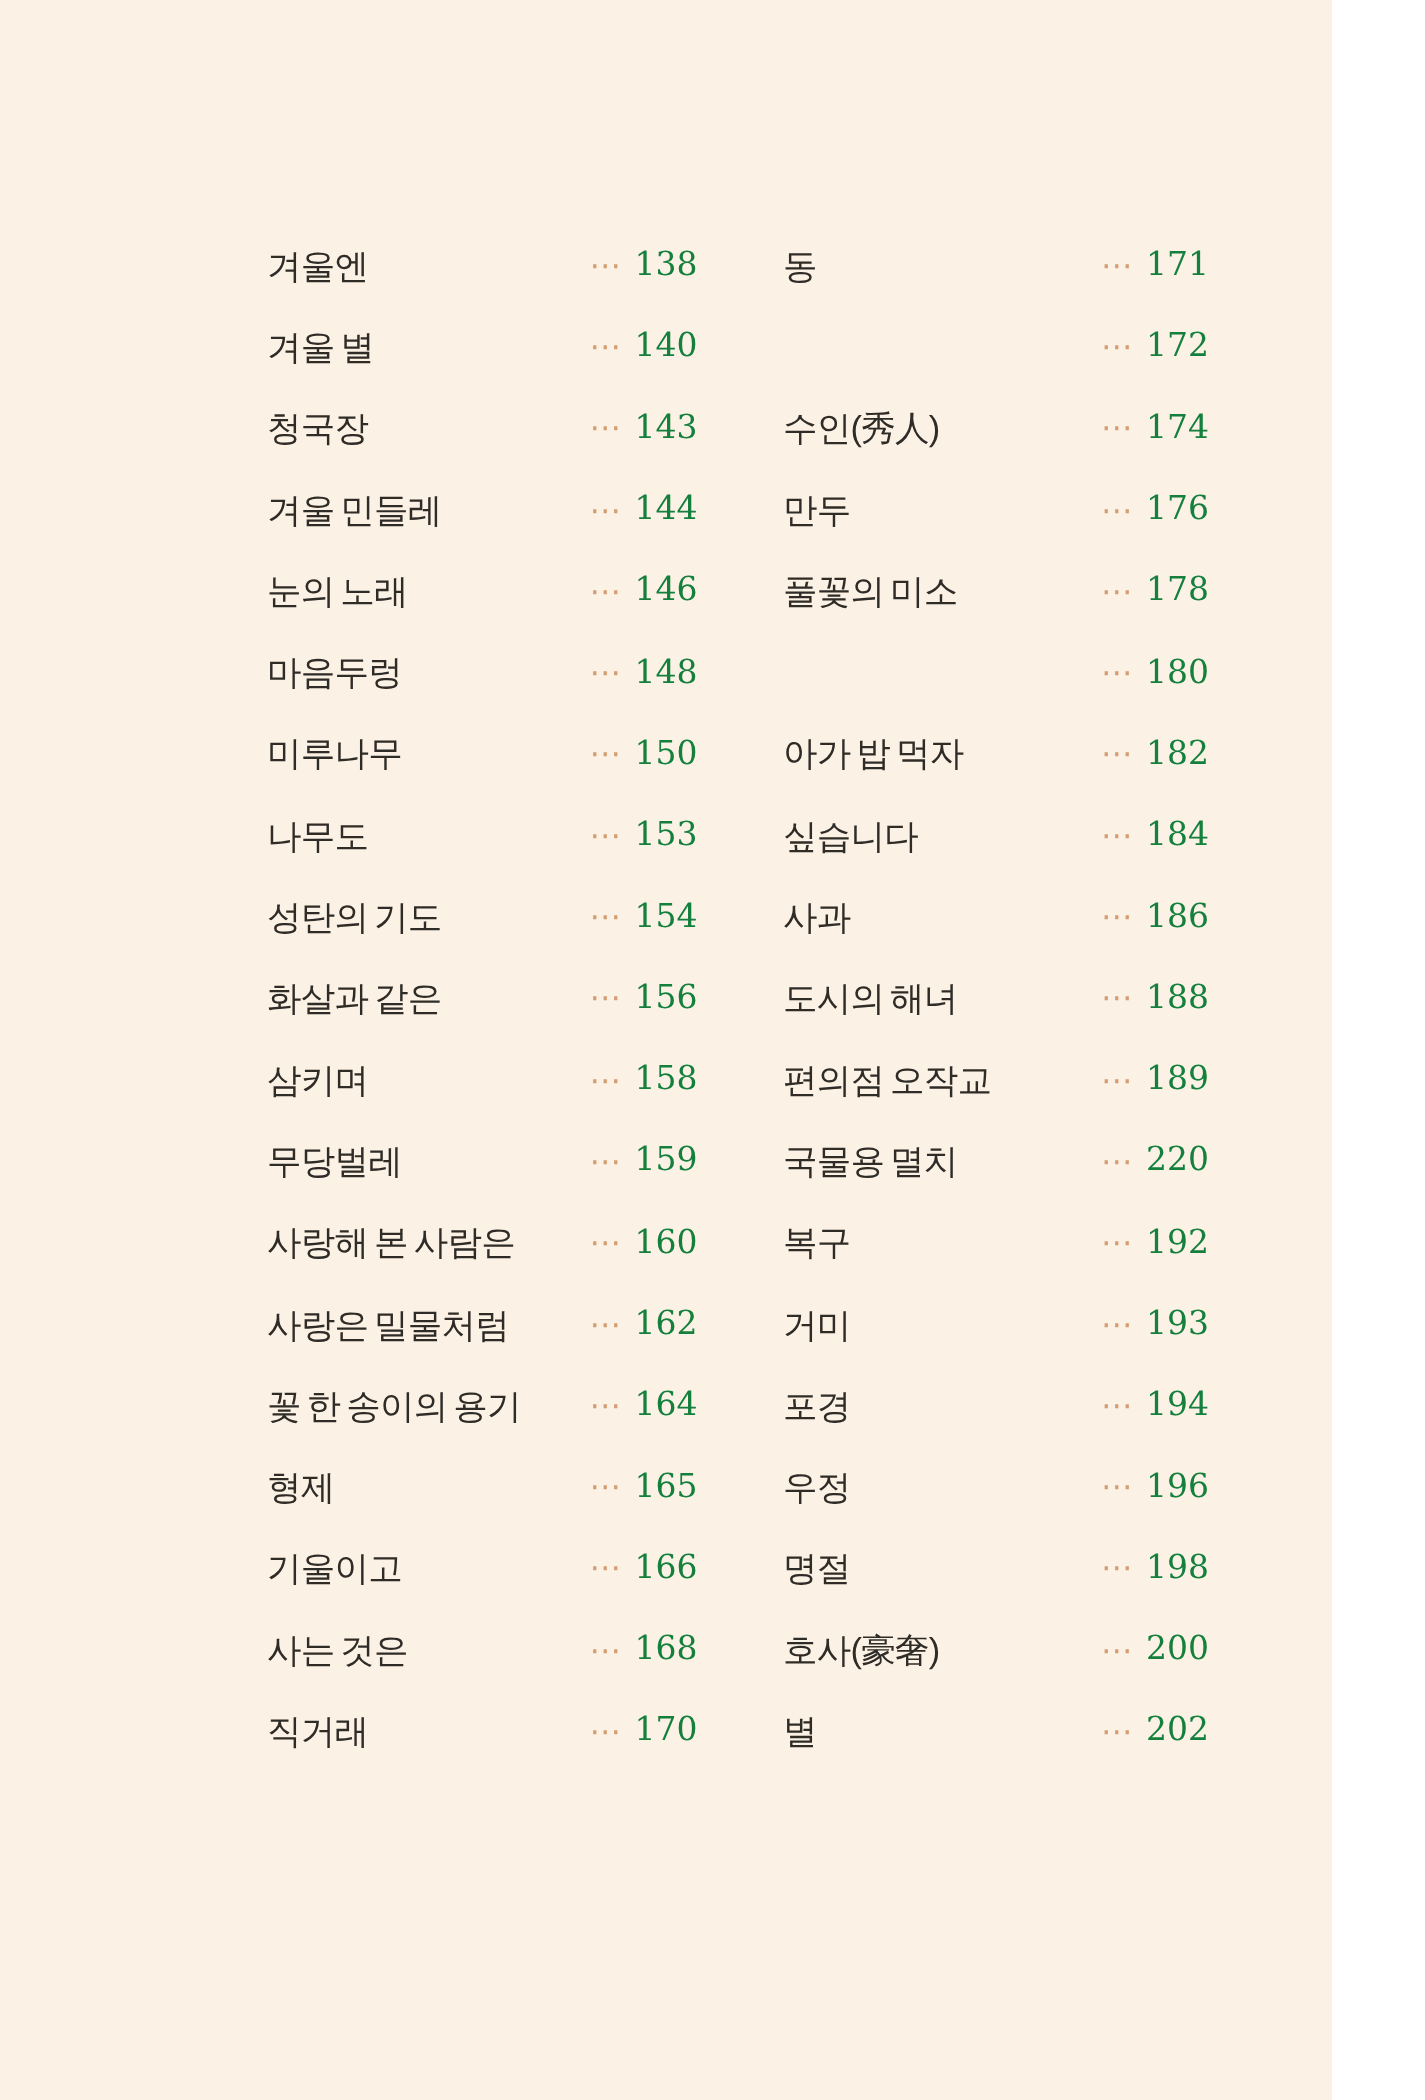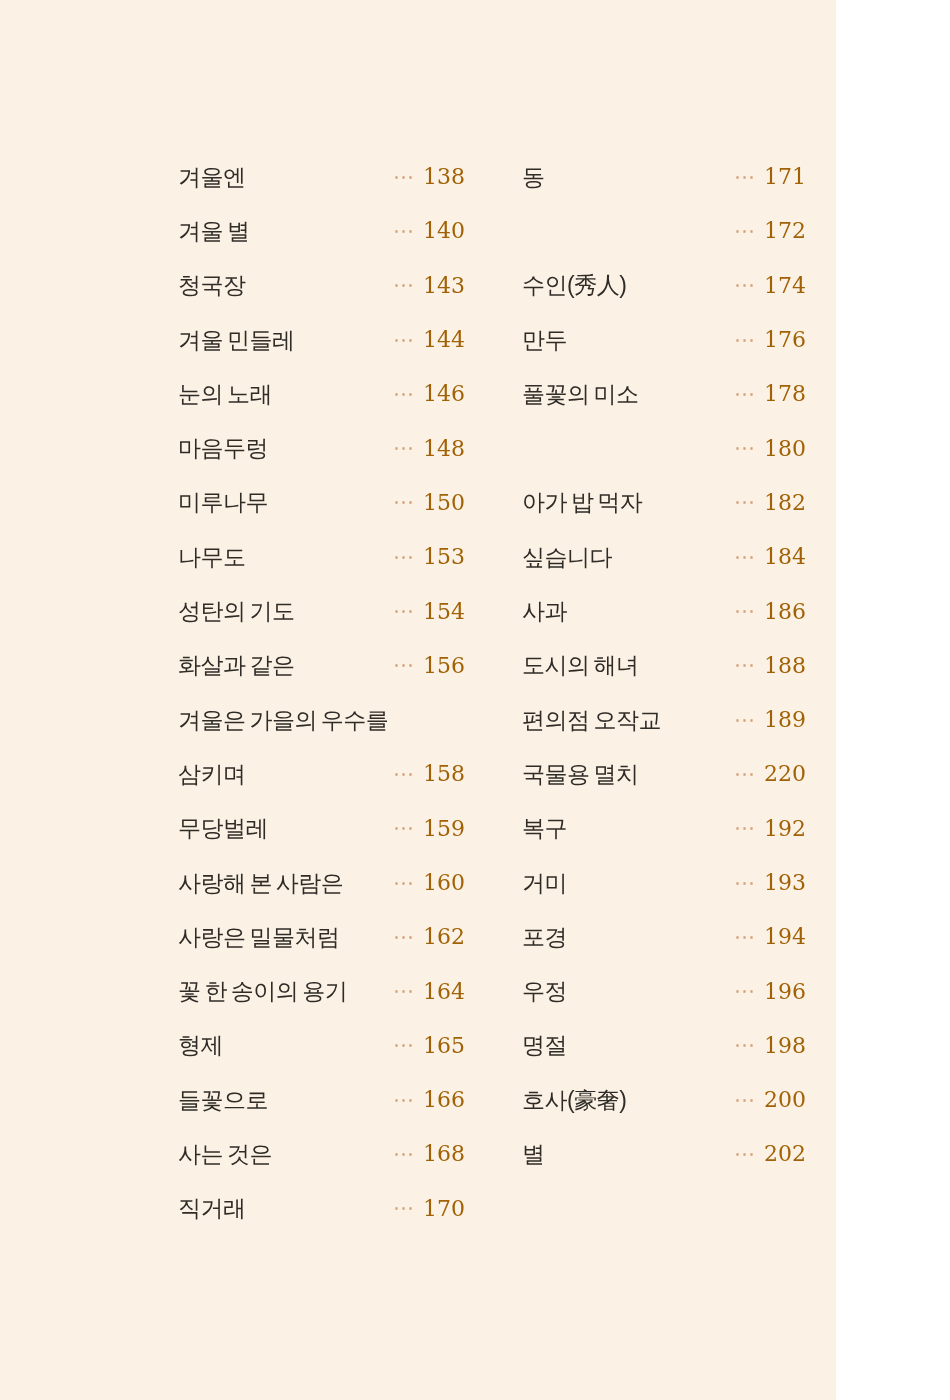--- a/index.html
+++ b/index.html
@@ -1,26 +1,25 @@
 <!DOCTYPE html>
 <html><head>
 <meta charset="utf-8">
 <style>
   html, body {
     margin: 0;
     padding: 0;
   }
   .page {
     position: relative;
-    width: 788px;
+    width: 888px;
     height: 1400px;
     background: #fbf2e5;
     overflow: hidden;
     font-family: "Liberation Sans", sans-serif;
-    padding-left: 48px;
   }
   .toc-grid {
     position: absolute;
     left: 178px;
     top: 150px;
     width: 628px;
     display: grid;
     grid-template-columns: 287px 284px;
     column-gap: 57px;
   }
@@ -50,21 +49,21 @@
   .leader {
     font-family: "DejaVu Serif", serif;
     font-size: 21px;
     color: #d49d72;
     margin-right: 9px;
     line-height: 1;
   }
   .pagenum {
     font-family: "DejaVu Serif", serif;
     font-size: 22px;
-    color: #a16207;
+    color: #15803d;
     line-height: 1;
     min-width: 38px;
     text-align: right;
   }
 </style>
 </head>
 <body>
 
 <div class="page">
   <div class="toc-grid">
@@ -154,28 +153,20 @@
 
         <div class="toc-row">
           <span class="toc-title">화살과 같은</span>
           <span class="toc-fill"></span>
           <span class="pg-group">
             <span class="leader">⋯</span>
             <span class="pagenum">156</span>
           </span>
         </div>
 
-        <div class="toc-row">
-          <span class="toc-title">겨울은 가을의 우수를</span>
-          <span class="toc-fill"></span>
-          <span class="pg-group" style="visibility: hidden;">
-            <span class="leader"></span>
-            <span class="pagenum"></span>
-          </span>
-        </div>
 
         <div class="toc-row">
           <span class="toc-title">삼키며</span>
           <span class="toc-fill"></span>
           <span class="pg-group">
             <span class="leader">⋯</span>
             <span class="pagenum">158</span>
           </span>
         </div>
 
@@ -218,21 +209,21 @@
         <div class="toc-row">
           <span class="toc-title">형제</span>
           <span class="toc-fill"></span>
           <span class="pg-group">
             <span class="leader">⋯</span>
             <span class="pagenum">165</span>
           </span>
         </div>
 
         <div class="toc-row">
-          <span class="toc-title">들꽃으로</span>
+          <span class="toc-title">기울이고</span>
           <span class="toc-fill"></span>
           <span class="pg-group">
             <span class="leader">⋯</span>
             <span class="pagenum">166</span>
           </span>
         </div>
 
         <div class="toc-row">
           <span class="toc-title">사는 것은</span>
           <span class="toc-fill"></span>

